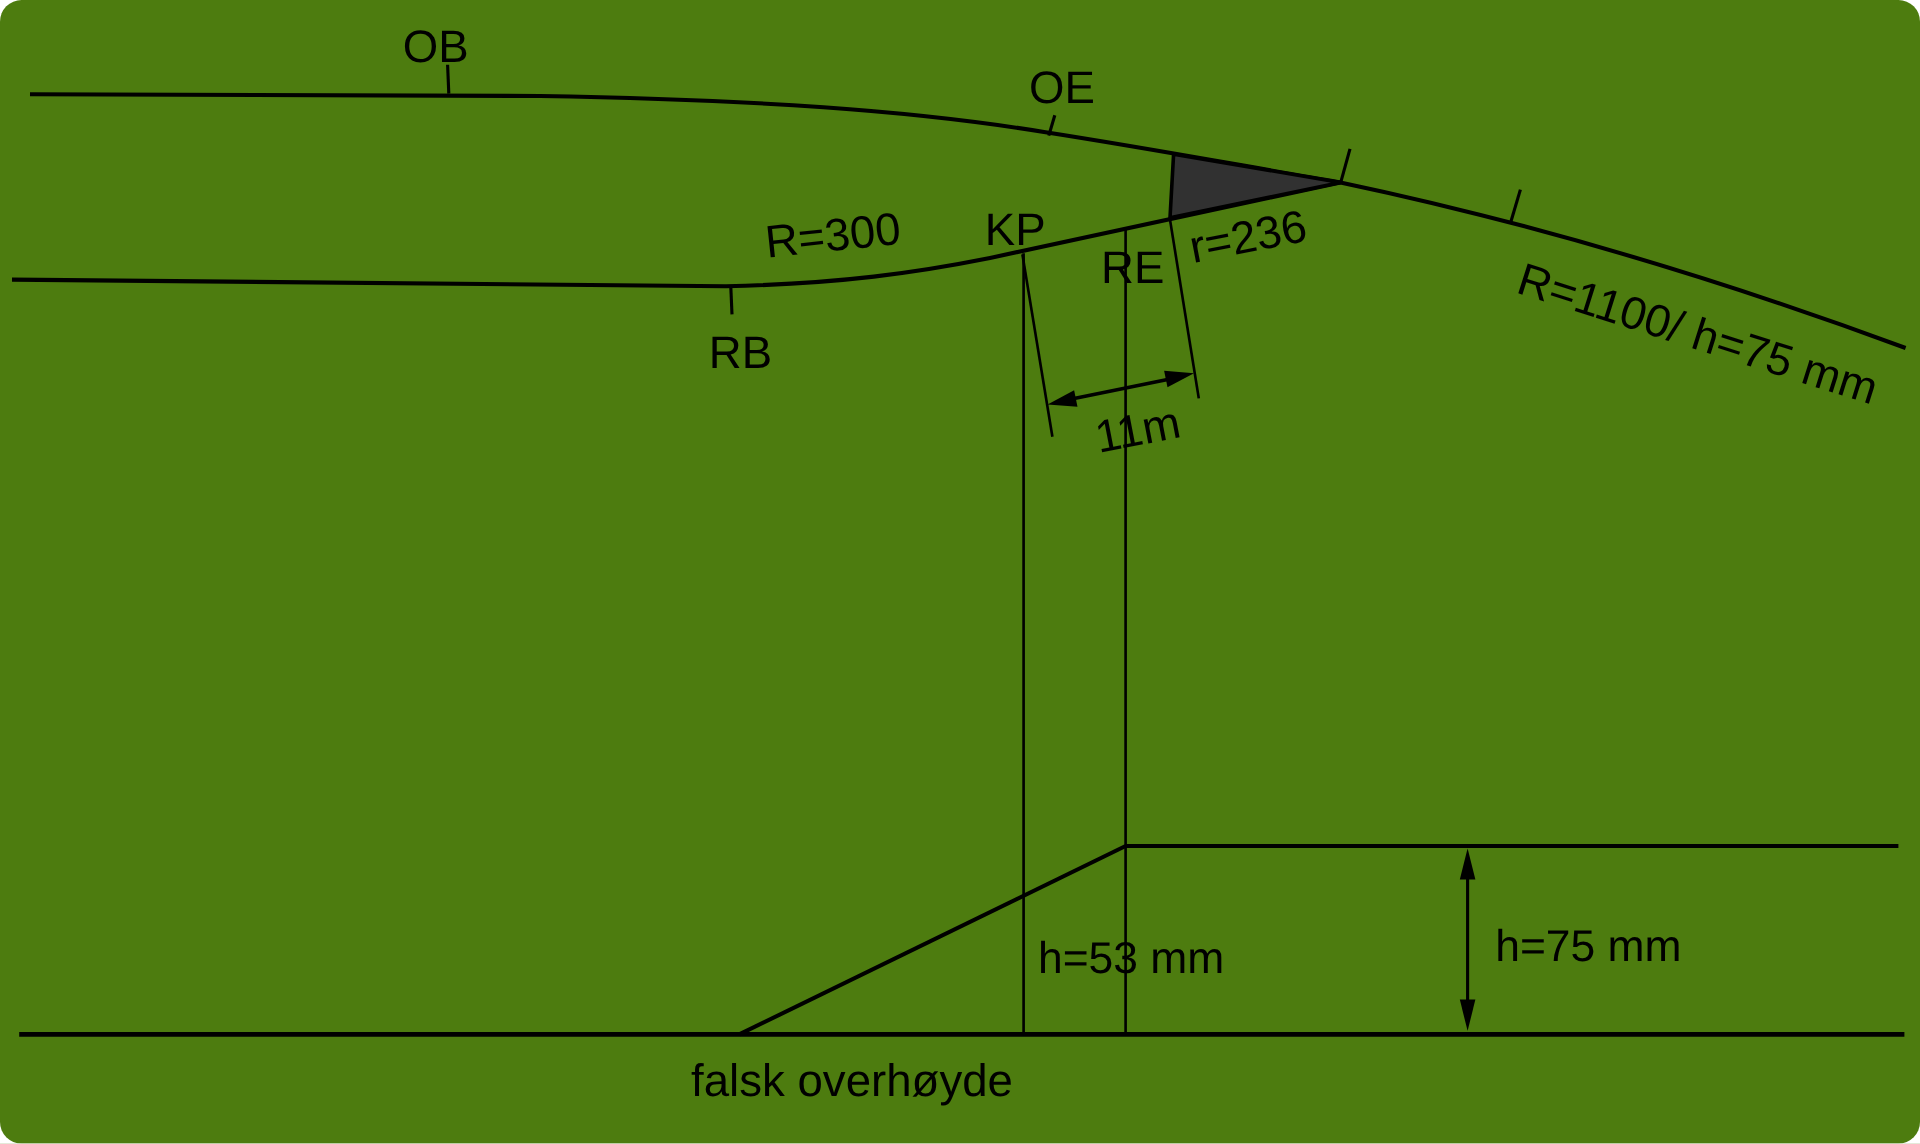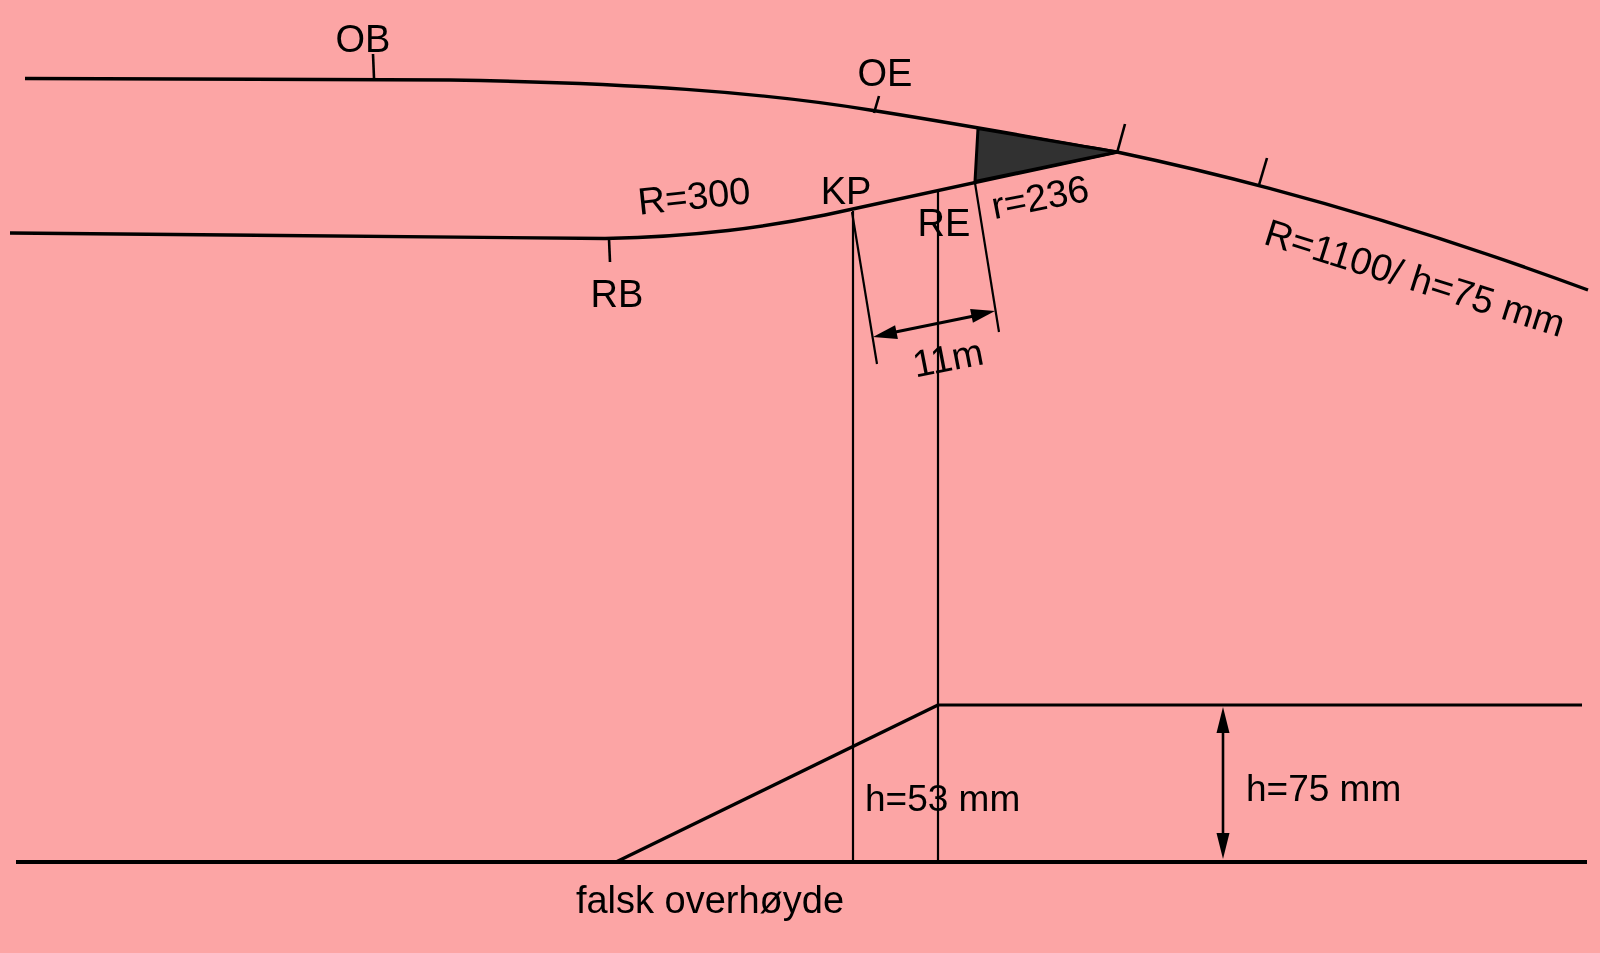--- a/index.html
+++ b/index.html
@@ -8,21 +8,22 @@
     background: #ffffff;
     width: 1600px;
     height: 953px;
     overflow: hidden;
     font-family: "Liberation Sans", sans-serif;
   }
   .stage {
     position: relative;
     width: 1600px;
     height: 953px;
-    background: #fca5a5;
+    background: #4d7c0f;
+    border-radius: 18px;
   }
   svg text {
     font-family: "Liberation Sans", sans-serif;
     fill: #000000;
   }
   .lbl      { font-size: 38px; }
   .lbl-sm   { font-size: 37px; }
 </style>
 </head>
 <body>

